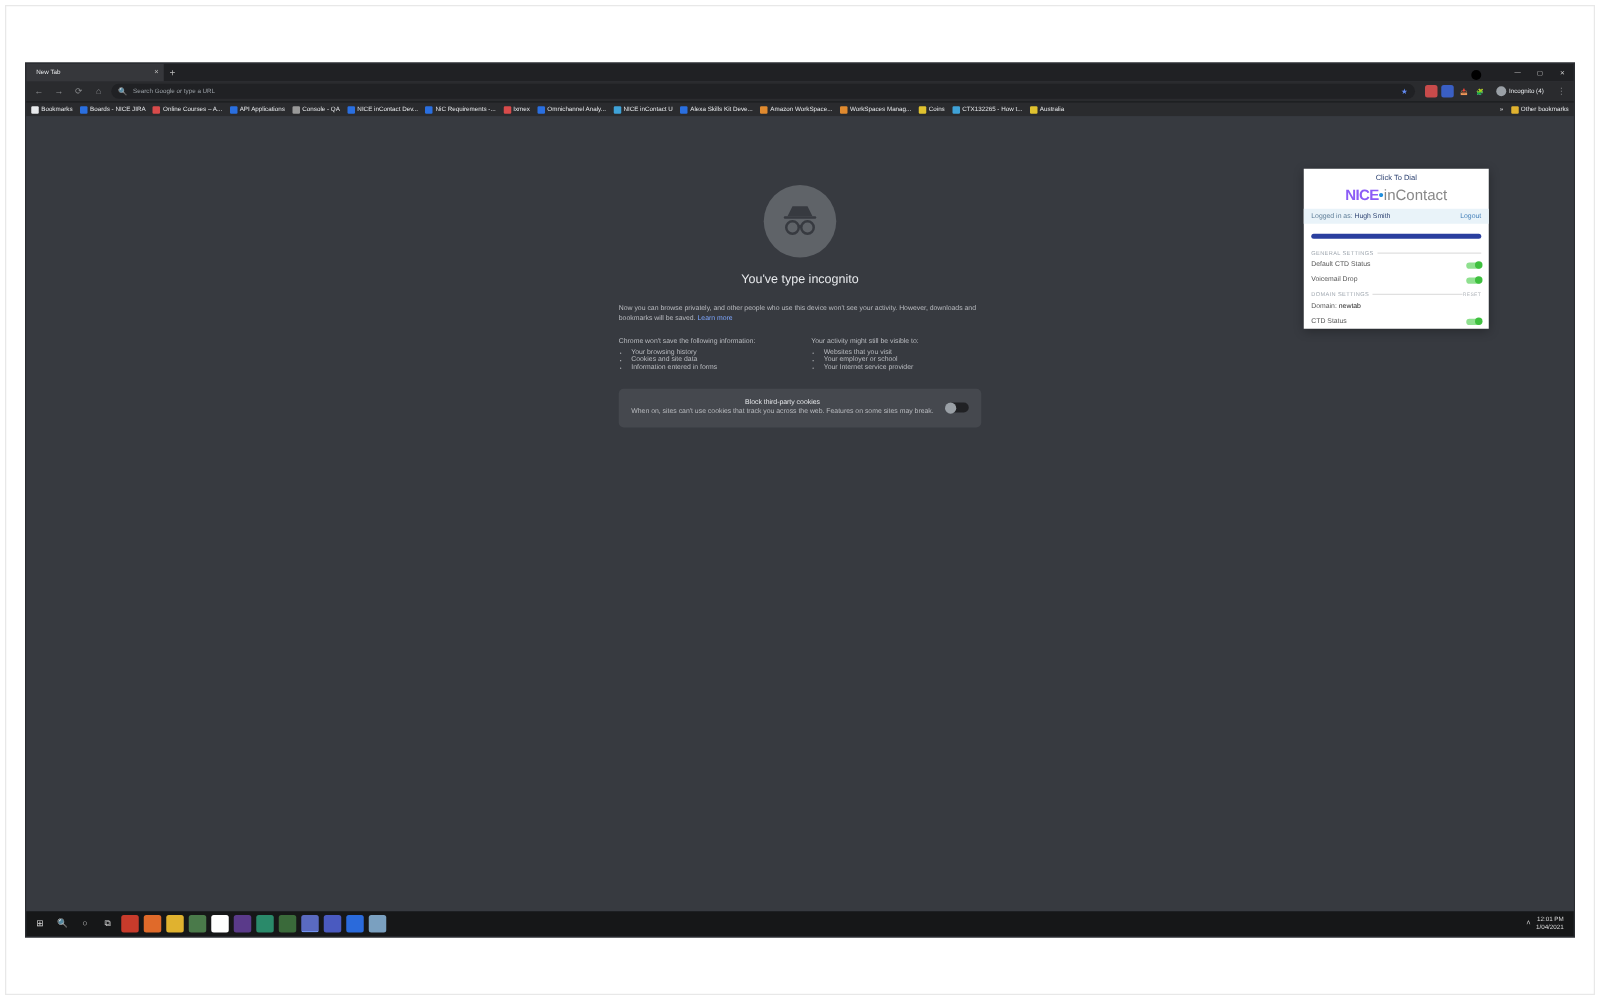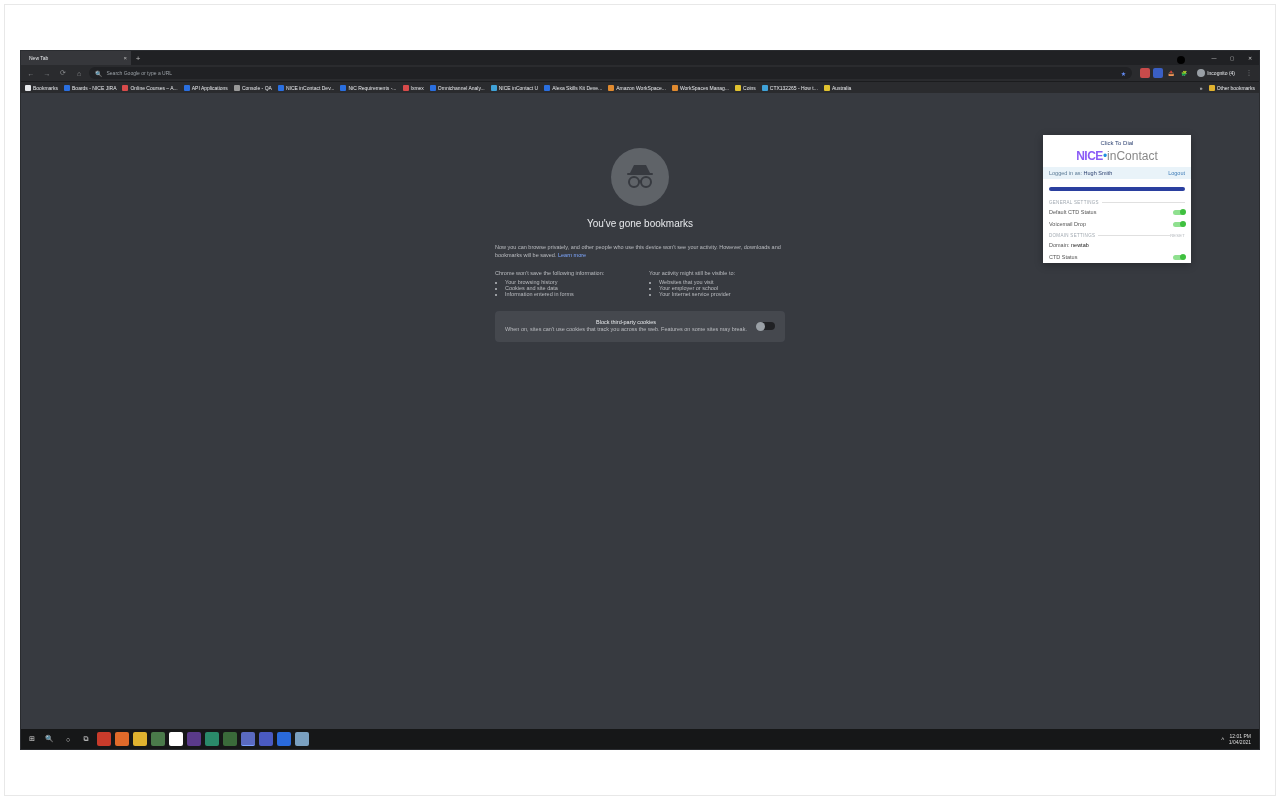--- a/index.html
+++ b/index.html
@@ -221,21 +221,21 @@
     <div class="incog-hero">
       <div class="incog-circle">
         <svg width="36" height="36" viewBox="0 0 36 36">
           <path d="M8 14 L12 6 L24 6 L28 14 Z" fill="#373a40"></path>
           <rect x="5" y="14" width="26" height="2" rx="1" fill="#373a40"></rect>
           <circle cx="12" cy="23" r="5" stroke="#373a40" stroke-width="2" fill="none"></circle>
           <circle cx="24" cy="23" r="5" stroke="#373a40" stroke-width="2" fill="none"></circle>
           <path d="M17 23 Q18 21 19 23" stroke="#373a40" stroke-width="2" fill="none"></path>
         </svg>
       </div>
-      <div class="incog-title">You've gone bookmarks</div>
+      <div class="incog-title">You've type incognito</div>
       <div class="incog-desc">
         <span>Now you can browse privately, and other people who use this device won't see your activity. However, downloads and bookmarks will be saved.</span>
         <a href="#">Learn more</a>
       </div>
       <div class="incog-cols">
         <div class="col">
           <h>Chrome won't save the following information:</h>
           <ul>
             <li>Your browsing history</li>
             <li>Cookies and site data</li>

